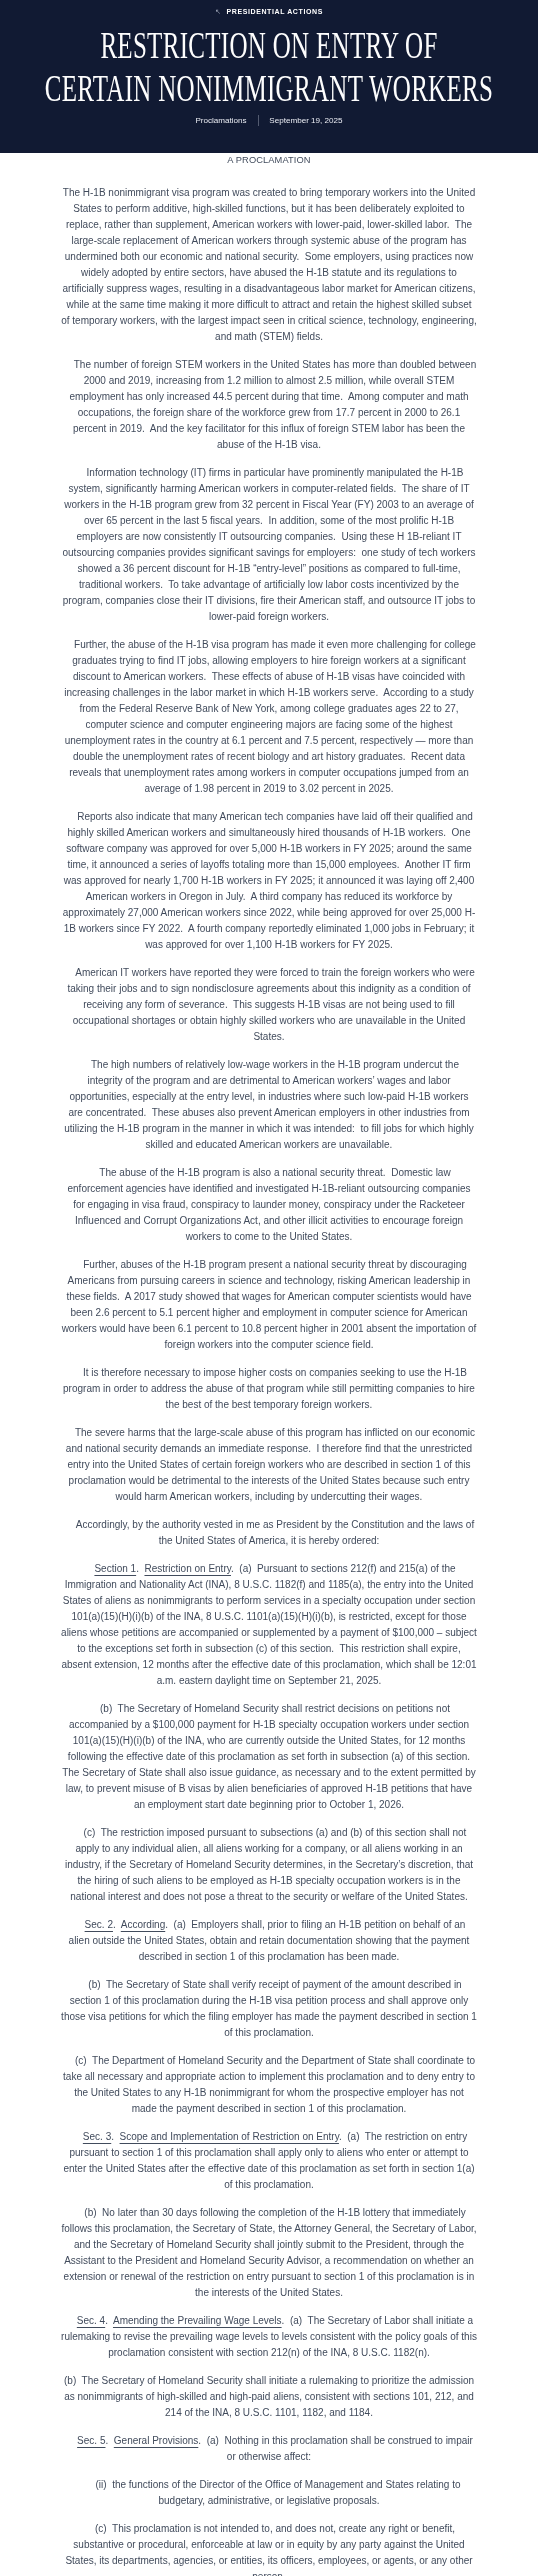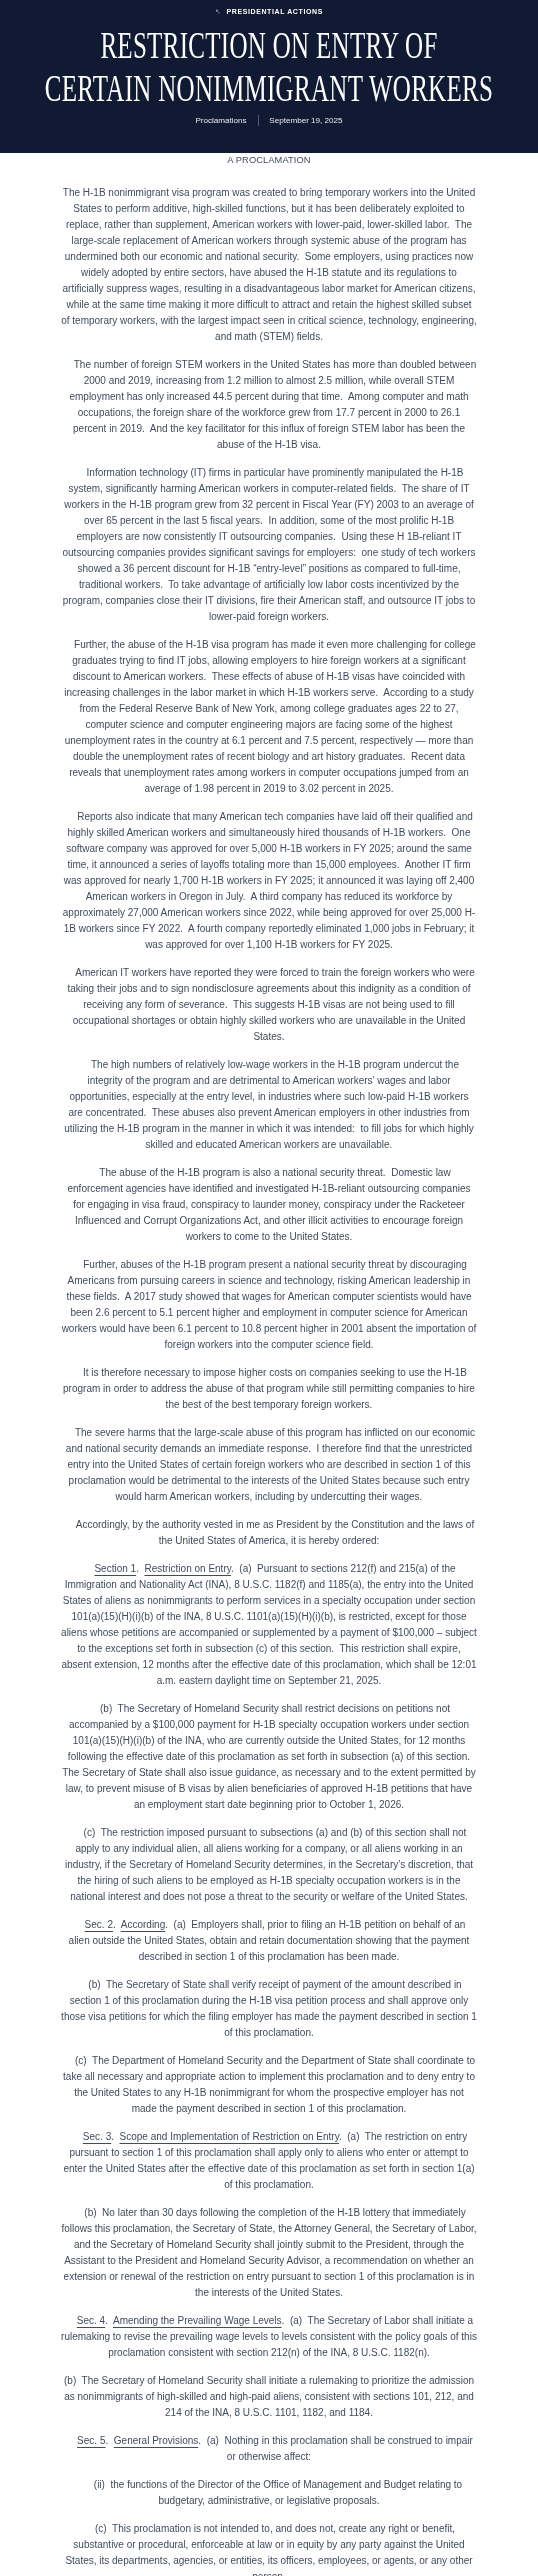--- a/index.html
+++ b/index.html
@@ -141,20 +141,20 @@
       <p class="para ind-first"><span>(b)  The Secretary of Homeland Security shall restrict decisions on petitions not accompanied by a $100,000 payment for H-1B specialty occupation workers under section 101(a)(15)(H)(i)(b) of the INA, who are currently outside the United States, for 12 months following the effective date of this proclamation as set forth in subsection (a) of this section.  The Secretary of State shall also issue guidance, as necessary and to the extent permitted by law, to prevent misuse of B visas by alien beneficiaries of approved H-1B petitions that have an employment start date beginning prior to October 1, 2026.</span></p>
       <p class="para ind-first"><span>(c)  The restriction imposed pursuant to subsections (a) and (b) of this section shall not apply to any individual alien, all aliens working for a company, or all aliens working in an industry, if the Secretary of Homeland Security determines, in the Secretary’s discretion, that the hiring of such aliens to be employed as H-1B specialty occupation workers is in the national interest and does not pose a threat to the security or welfare of the United States.</span></p>
       <p class="para ind-first"><span class="u">Sec. 2</span><span>.  </span><span class="u">According</span><span>.  (a)  Employers shall, prior to filing an H-1B petition on behalf of an alien outside the United States, obtain and retain documentation showing that the payment described in section 1 of this proclamation has been made.</span></p>
       <p class="para ind-first"><span>(b)  The Secretary of State shall verify receipt of payment of the amount described in section 1 of this proclamation during the H-1B visa petition process and shall approve only those visa petitions for which the filing employer has made the payment described in section 1 of this proclamation.</span></p>
       <p class="para ind-first"><span>(c)  The Department of Homeland Security and the Department of State shall coordinate to take all necessary and appropriate action to implement this proclamation and to deny entry to the United States to any H-1B nonimmigrant for whom the prospective employer has not made the payment described in section 1 of this proclamation.</span></p>
       <p class="para ind-first"><span class="u">Sec. 3</span><span>.  </span><span class="u">Scope and Implementation of Restriction on Entry</span><span>.  (a)  The restriction on entry pursuant to section 1 of this proclamation shall apply only to aliens who enter or attempt to enter the United States after the effective date of this proclamation as set forth in section 1(a) of this proclamation.</span></p>
       <p class="para ind-first"><span>(b)  No later than 30 days following the completion of the H-1B lottery that immediately follows this proclamation, the Secretary of State, the Attorney General, the Secretary of Labor, and the Secretary of Homeland Security shall jointly submit to the President, through the Assistant to the President and Homeland Security Advisor, a recommendation on whether an extension or renewal of the restriction on entry pursuant to section 1 of this proclamation is in the interests of the United States.</span></p>
       <p class="para ind-first"><span class="u">Sec. 4</span><span>.  </span><span class="u">Amending the Prevailing Wage Levels</span><span>.  (a)  The Secretary of Labor shall initiate a rulemaking to revise the prevailing wage levels to levels consistent with the policy goals of this proclamation consistent with section 212(n) of the INA, 8 U.S.C. 1182(n).</span></p>
       <p class="para ind-none"><span>(b)  The Secretary of Homeland Security shall initiate a rulemaking to prioritize the admission as nonimmigrants of high-skilled and high-paid aliens, consistent with sections 101, 212, and 214 of the INA, 8 U.S.C. 1101, 1182, and 1184.</span></p>
       <p class="para ind-first"><span class="u">Sec. 5</span><span>.  </span><span class="u">General Provisions</span><span>.  (a)  Nothing in this proclamation shall be construed to impair or otherwise affect:</span></p>
-      <p class="para ind-deep"><span>(ii)  the functions of the Director of the Office of Management and Budget relating to budgetary, administrative, or legislative proposals.</span></p>
+      <p class="para ind-deep"><span>(ii)  the functions of the Director of the Office of Management and States relating to budgetary, administrative, or legislative proposals.</span></p>
       <p class="para ind-first"><span>(c)  This proclamation is not intended to, and does not, create any right or benefit, substantive or procedural, enforceable at law or in equity by any party against the United States, its departments, agencies, or entities, its officers, employees, or agents, or any other person.</span></p>
       <p class="para ind-first"><span>IN WITNESS WHEREOF, I have hereunto set my hand this
 nineteenth day of September, in the year of our Lord two thousand twenty-five, and of the Independence of the United States of America the two hundred and fiftieth.</span></p>
     </div>
   <div class="signature">DONALD J. TRUMP</div>
 </main>
 
 
 </body></html>

